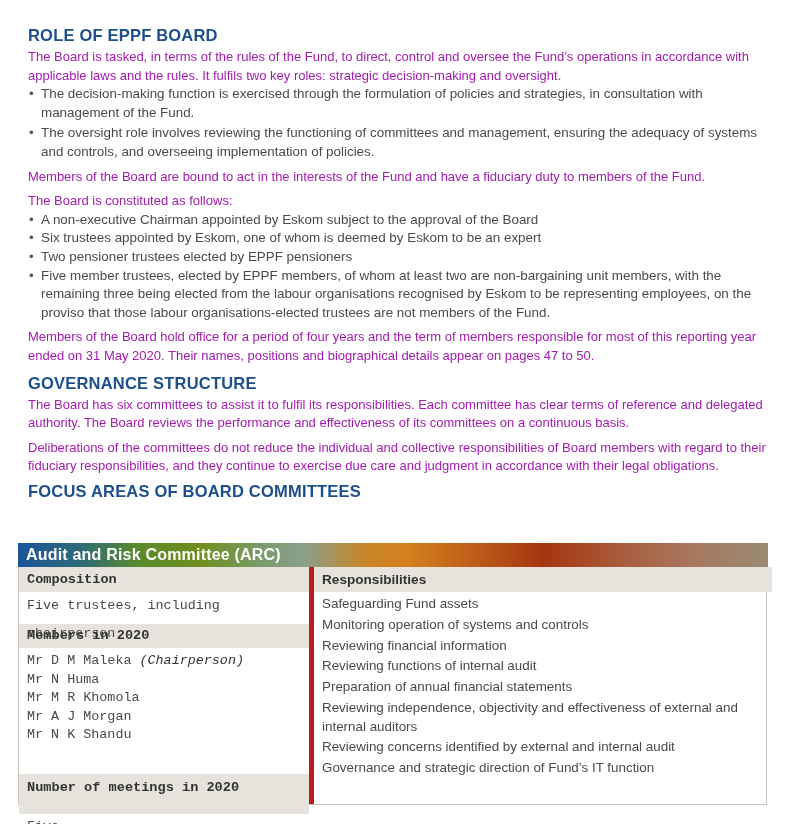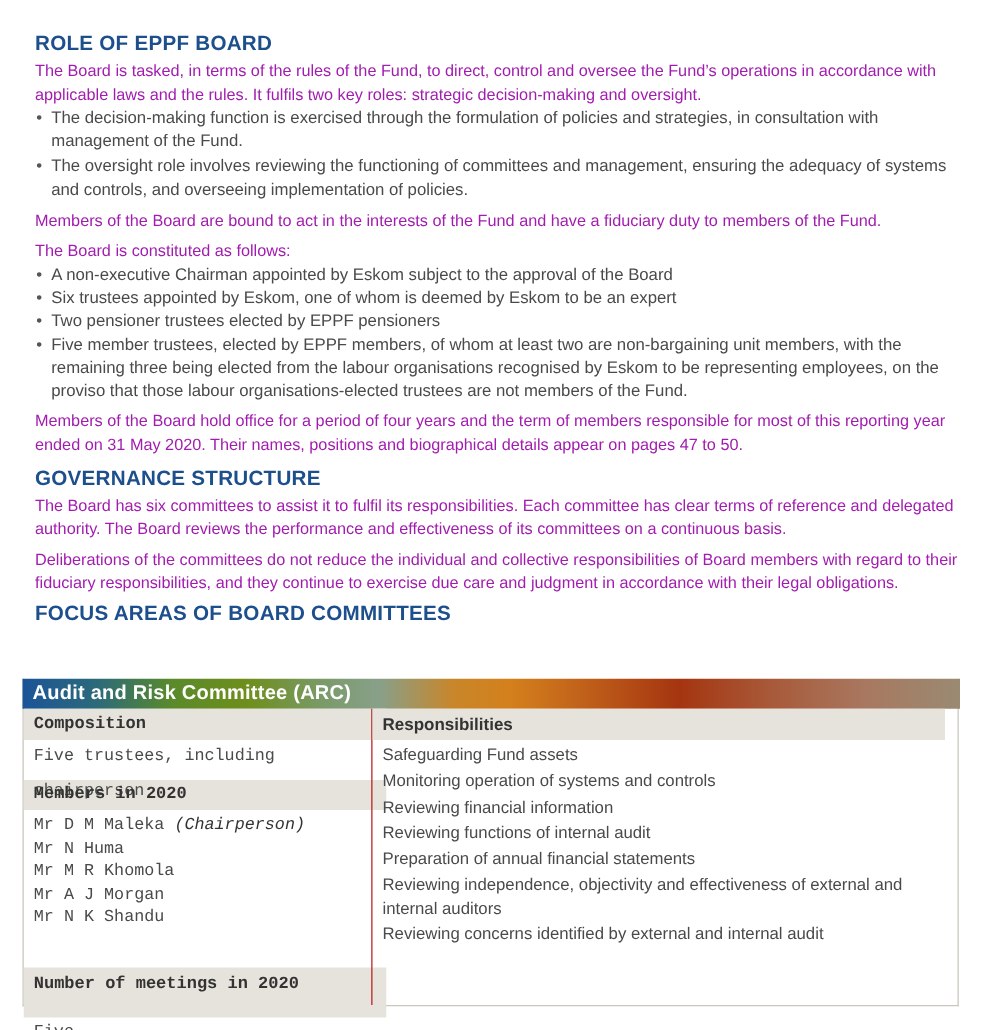--- a/index.html
+++ b/index.html
@@ -32,22 +32,22 @@
       #1b5498 0%, #2c6a7a 8%, #5a8a2a 16%, #6e8e1c 24%, #7a9a68 32%,
       #88a08a 38%, #c8862a 46%, #d4801c 52%, #c0601a 60%, #a53510 70%,
       #a85a3a 80%, #a87860 90%, #9a8a72 100%);
   }
   .banner-title {
     position: absolute; left: 8px; top: 2px; color: #ffffff;
     font-weight: bold; font-size: 16px; line-height: 20px; letter-spacing: 0.2px;
   }
   .col-left { position: absolute; left: 0; top: 24px; width: 290px; font-family: Liberation Mono, monospace; }
   .col-right {
-    position: absolute; left: 278px; top: 24px; width: 458px; height: 237px;
-    border-left: 1px solid #b91c1c;
+    position: absolute; left: 290px; top: 24px; width: 458px; height: 237px;
+    border-left: 5px solid #b91c1c;
   }
   .row-head {
     background: #e6e3dc; font-weight: bold; color: #333; font-size: 13.6px;
     padding-left: 8px; box-sizing: border-box;
   }
   .cell { padding-left: 8px; font-size: 13.4px; color: #4a4a4a; box-sizing: border-box; }
   .names .cell-line { display: block; line-height: 18.6px; }
   .resp-list { padding-left: 8px; padding-top: 3px; }
   .resp-item { font-size: 13.4px; line-height: 18.6px; color: #4a4a4a; margin-bottom: 2.2px; }
   em { font-style: italic; color: #333; }
@@ -110,15 +110,16 @@
   <div class="col-right">
     <div class="row-head" style="height:25px; line-height:25px;">Responsibilities</div>
     <div class="resp-list">
       <div class="resp-item">Safeguarding Fund assets</div>
       <div class="resp-item">Monitoring operation of systems and controls</div>
       <div class="resp-item">Reviewing financial information</div>
       <div class="resp-item">Reviewing functions of internal audit</div>
       <div class="resp-item">Preparation of annual financial statements</div>
       <div class="resp-item">Reviewing independence, objectivity and effectiveness of external and internal auditors</div>
       <div class="resp-item">Reviewing concerns identified by external and internal audit</div>
+      <div class="resp-item">Governance and strategic direction of Fund’s IT function</div>
     </div>
   </div>
 </div>
 
 </body></html>

